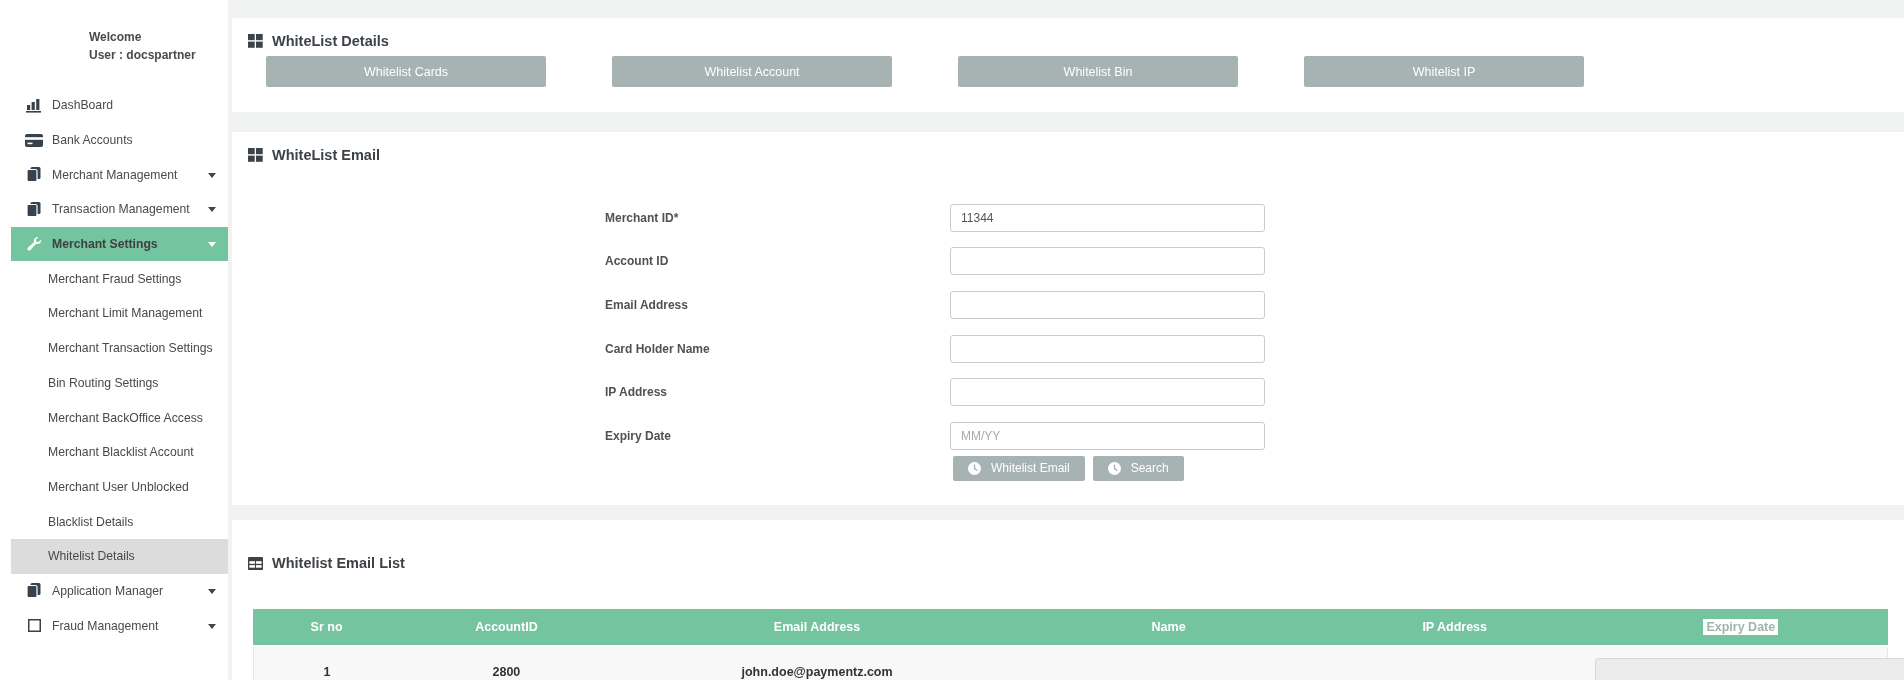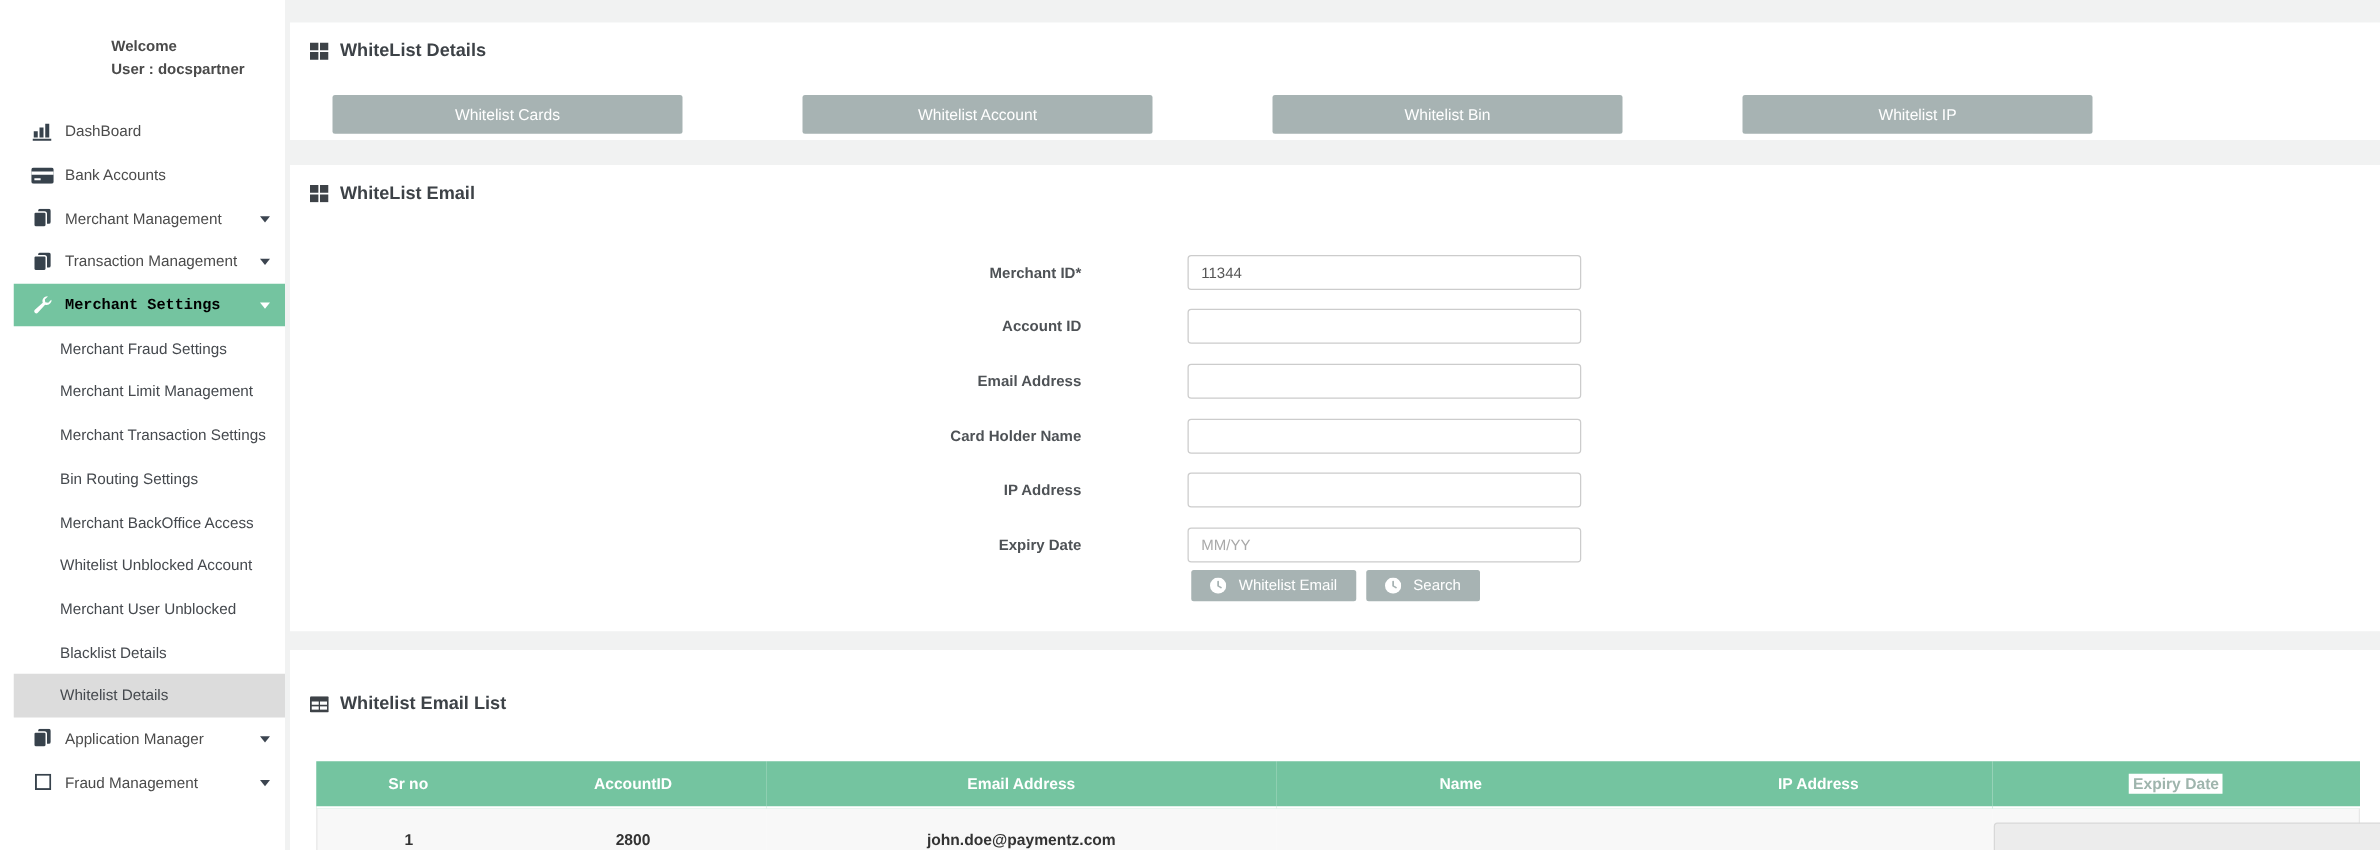--- a/index.html
+++ b/index.html
@@ -9,41 +9,41 @@
   
   .sidebar{position:absolute;left:11px;top:0;width:217px;height:680px;background:#fff;z-index:3;}
   .welcome{margin:28px 0 0 78px;font-size:12px;font-weight:bold;color:#4a4a4a;line-height:18px;}
   .nav{margin-top:24px;}
   .side-item{height:34.7px;display:flex;align-items:center;padding-left:12px;position:relative;
              color:#4b4b4b;font-size:12.2px;cursor:pointer;box-sizing:border-box;}
   .side-item .ico{width:22px;height:16px;margin-right:7px;display:flex;align-items:center;justify-content:center;flex:0 0 22px;}
   .side-item.sub{padding-left:37px;color:#45494e;}
   .side-item .caret{position:absolute;right:12px;top:50%;margin-top:-2px;width:0;height:0;
                     border:4px solid transparent;border-top:5px solid #3c4550;}
-  .side-item.active-green{background:#74c4a0;color:#000000;font-weight:bold;font-family:Liberation Mono, monospace;}
+  .side-item.active-green{background:#74c4a0;color:#404040;font-weight:bold;}
   .side-item.active-green .caret{border-top-color:#fff;}
   .side-item.active-gray{background:#dcdcdc;}
 
   
   .main{position:absolute;left:217px;top:0;width:1687px;height:680px;background:#f1f2f2;
         box-sizing:border-box;padding:18px 0 0 15px;}
   .panel{background:#fff;width:1672px;box-sizing:border-box;padding:14px 16px;overflow:hidden;}
   .panel-title{display:flex;align-items:center;gap:9px;height:18px;
                font-size:14.5px;font-weight:bold;color:#3d4247;}
   .panel-title .ticon{display:flex;align-items:center;}
 
   .panel-details{height:94px;margin-bottom:20px;}
-  .tab-row{display:flex;gap:96px;margin:26px 0 0 18px;}
+  .tab-row{display:flex;gap:66px;margin:6px 0 0 18px;}
   .tab-btn{width:280px;height:31px;border:none;border-radius:2px;background:#a7b3b3;
            color:#fff;font-size:12.5px;font-family:inherit;cursor:pointer;}
 
   .panel-form{height:373px;margin-bottom:15px;}
   .form-area{margin-top:32px;}
   .form-row{height:43.6px;display:flex;align-items:center;}
-  .form-label{width:260px;margin-left:357px;text-align:right;
+  .form-label{width:260px;margin-left:357px;text-align:left;
               font-size:12px;font-weight:bold;color:#4e5256;}
   .form-input{width:315px;height:28px;margin-left:85px;box-sizing:border-box;
               border:1px solid #ccc;border-radius:3px;padding:0 10px;
               font-size:12px;color:#555;font-family:inherit;outline:none;background:#fff;}
   .form-input::placeholder{color:#a9a9a9;}
   .action-row{display:flex;gap:8px;margin:-2px 0 0 705px;}
   .action-btn{height:25px;display:flex;align-items:center;gap:10px;padding:0 15px;
               border:none;border-radius:2px;background:#a7b3b3;color:#fff;
               font-size:12px;font-family:inherit;cursor:pointer;}
 
@@ -129,21 +129,21 @@
       <div class="side-item sub">
         <span>Merchant Transaction Settings</span>
       </div>
       <div class="side-item sub">
         <span>Bin Routing Settings</span>
       </div>
       <div class="side-item sub">
         <span>Merchant BackOffice Access</span>
       </div>
       <div class="side-item sub">
-        <span>Whitelist Unblocked Account</span>
+        <span>Merchant Blacklist Account</span>
       </div>
       <div class="side-item sub">
         <span>Merchant User Unblocked</span>
       </div>
       <div class="side-item sub">
         <span>Blacklist Details</span>
       </div>
       <div class="side-item sub active-gray">
         <span>Whitelist Details</span>
       </div>

